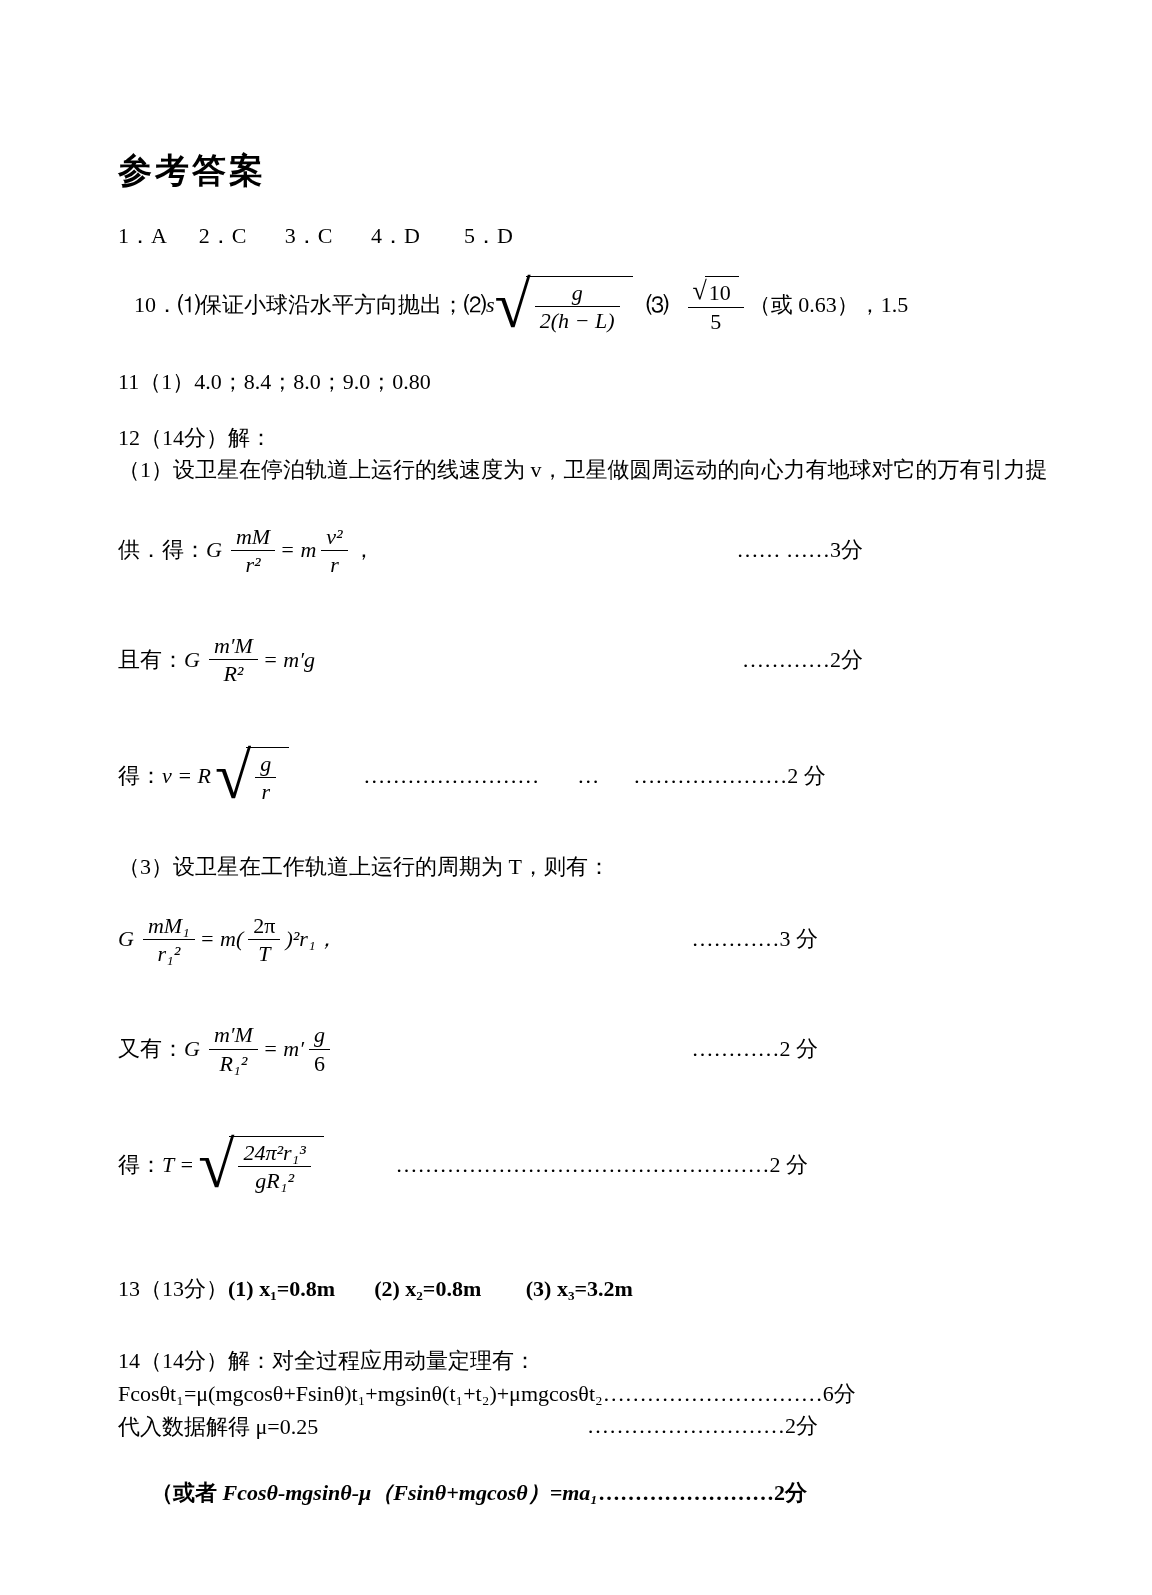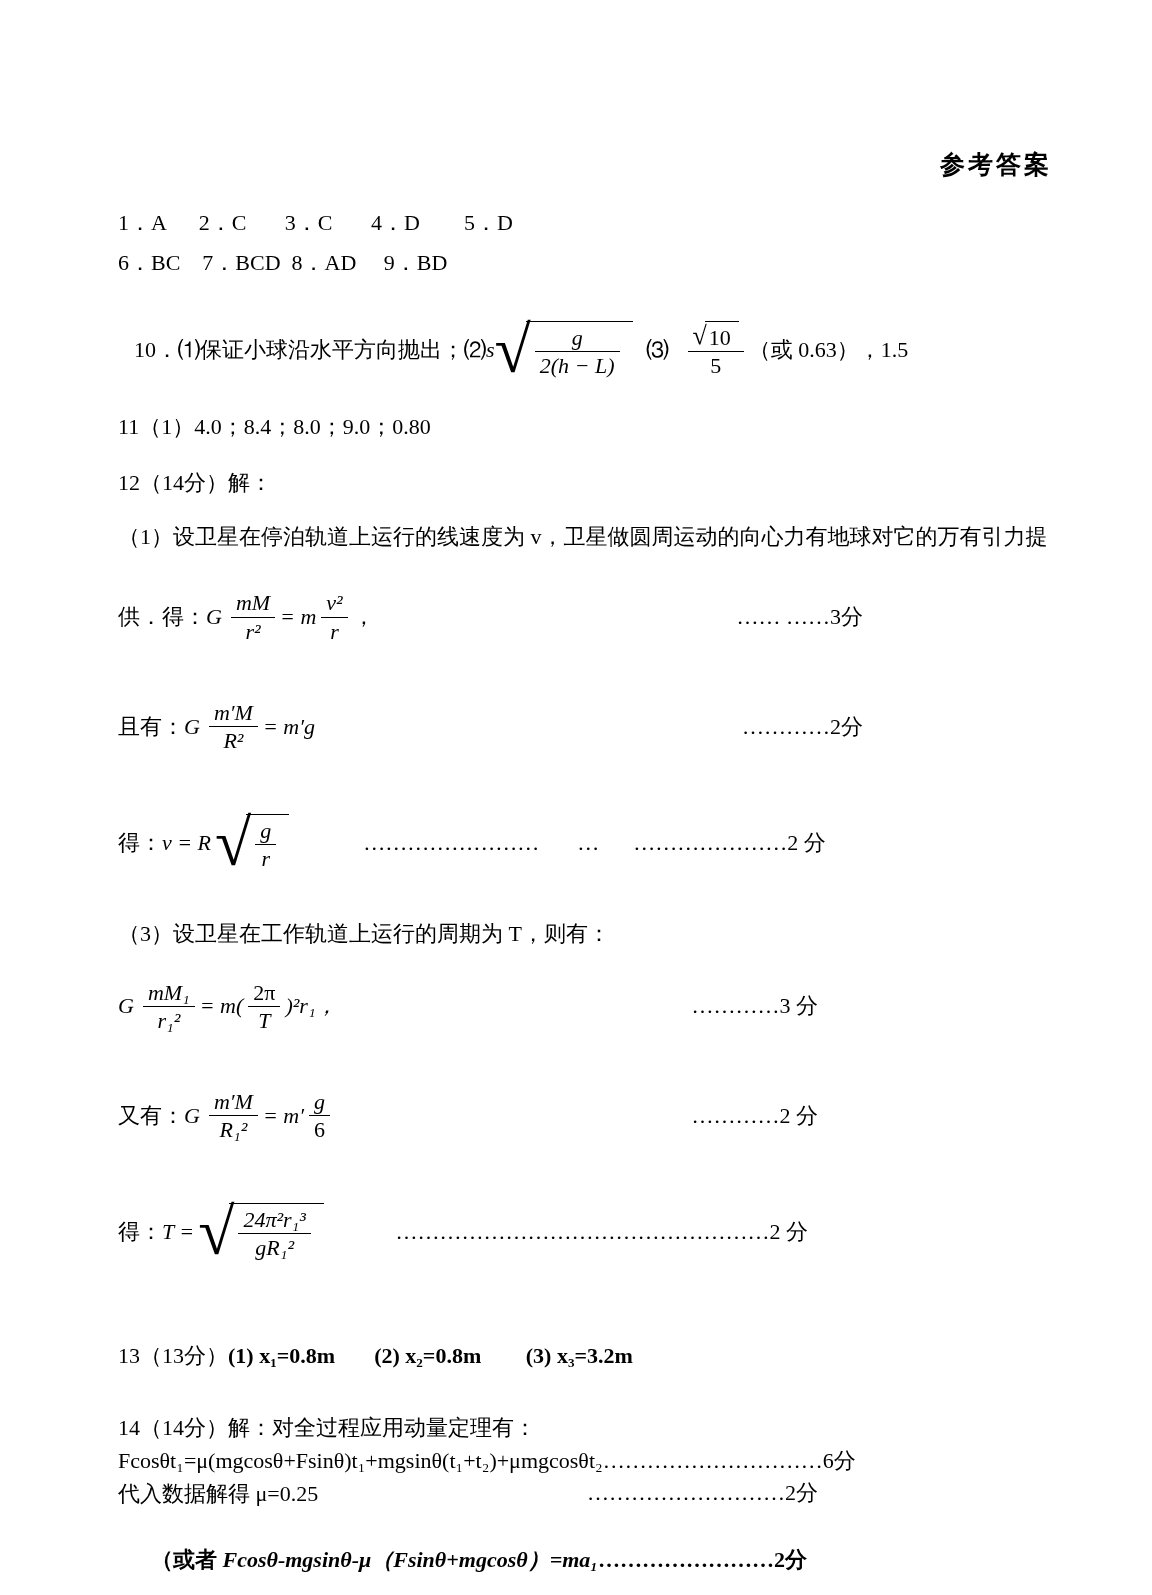--- a/index.html
+++ b/index.html
@@ -4,21 +4,21 @@
 <style>
   * { margin:0; padding:0; box-sizing:border-box; }
   html,body { background:#ffffff; }
   body {
     width:1152px; min-height:1595px;
     color:#000;
     font-family:"Liberation Serif","DejaVu Serif",serif;
     font-size:22px;
   }
   .page { width:1152px; min-height:1595px; padding:148px 100px 24px 118px; display:flex; flex-direction:column; }
-  .title { text-align:right; font-size:25px; font-weight:bold; letter-spacing:3px; margin-bottom:26px; }
+  .title { text-align:left; font-size:34px; font-weight:bold; letter-spacing:3px; margin-bottom:26px; }
   .line { white-space:pre-wrap; line-height:1.45; }
   .math { font-style:italic; }
   .up { font-style:normal; }
   .bold { font-weight:bold; }
   .bi { font-weight:bold; font-style:italic; }
 
   
   .frac { display:inline-flex; flex-direction:column; text-align:center; vertical-align:middle; margin:0 5px; }
   .frac .num { border-bottom:1.6px solid #000; padding:0 5px 1px; line-height:1.15; }
   .frac .den { padding:1px 5px 0; line-height:1.15; }
@@ -32,41 +32,40 @@
 
   
   .eq-row { display:flex; align-items:center; }
   .dots { margin-left:auto; white-space:nowrap;text-align:center; }
   .w745 { width:745px; }
   .w700 { width:700px; }
   .w690 { width:690px; }
 
   .mb8 { margin-bottom:8px; }
   .mb10 { margin-bottom:10px; }
-  .mb22 { margin-bottom:22px; }
+  .mb22 { }
   .mb24 { margin-bottom:24px; }
   .mb26 { margin-bottom:26px; }
   .q10row { margin:12px 16px 28px; }
   .eqm { margin:28px 0; }
   .eqm-last { margin:28px 0 46px; }
   .p2m { margin:14px 0 2px; }
   .q13row { margin:30px 0 40px; display:flex; align-items:baseline; white-space:pre-wrap; }
   .q14 .line { line-height:1.5; }
   .glabel { margin-right:4px; }
   .sp2 { margin:0 14px; }
 </style>
 </head>
 <body>
 
 <div class="page">
 
   <h1 class="title">参考答案</h1>
 
   <div class="line mb8">1．A      2．C       3．C       4．D        5．D</div>
-  <div class="line mb26">6．BC    7．BCD  8．AD     9．BD</div>
 
   <div class="eq-row q10row">
     <span>10．⑴保证小球沿水平方向抛出；⑵</span>
     <span class="math">s</span>
     <span class="sqrt">
       <span class="rad tall">√</span>
       <span class="radicand">
         <span class="frac">
           <span class="num math">g</span>
           <span class="den math">2(h − L)</span>

